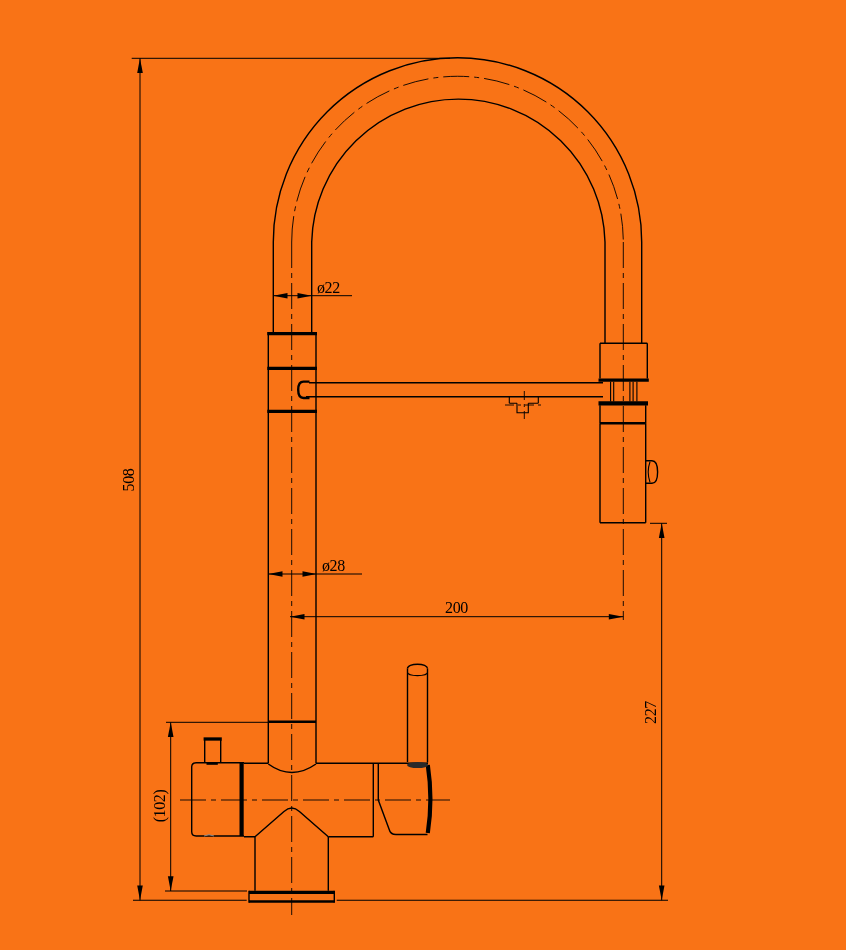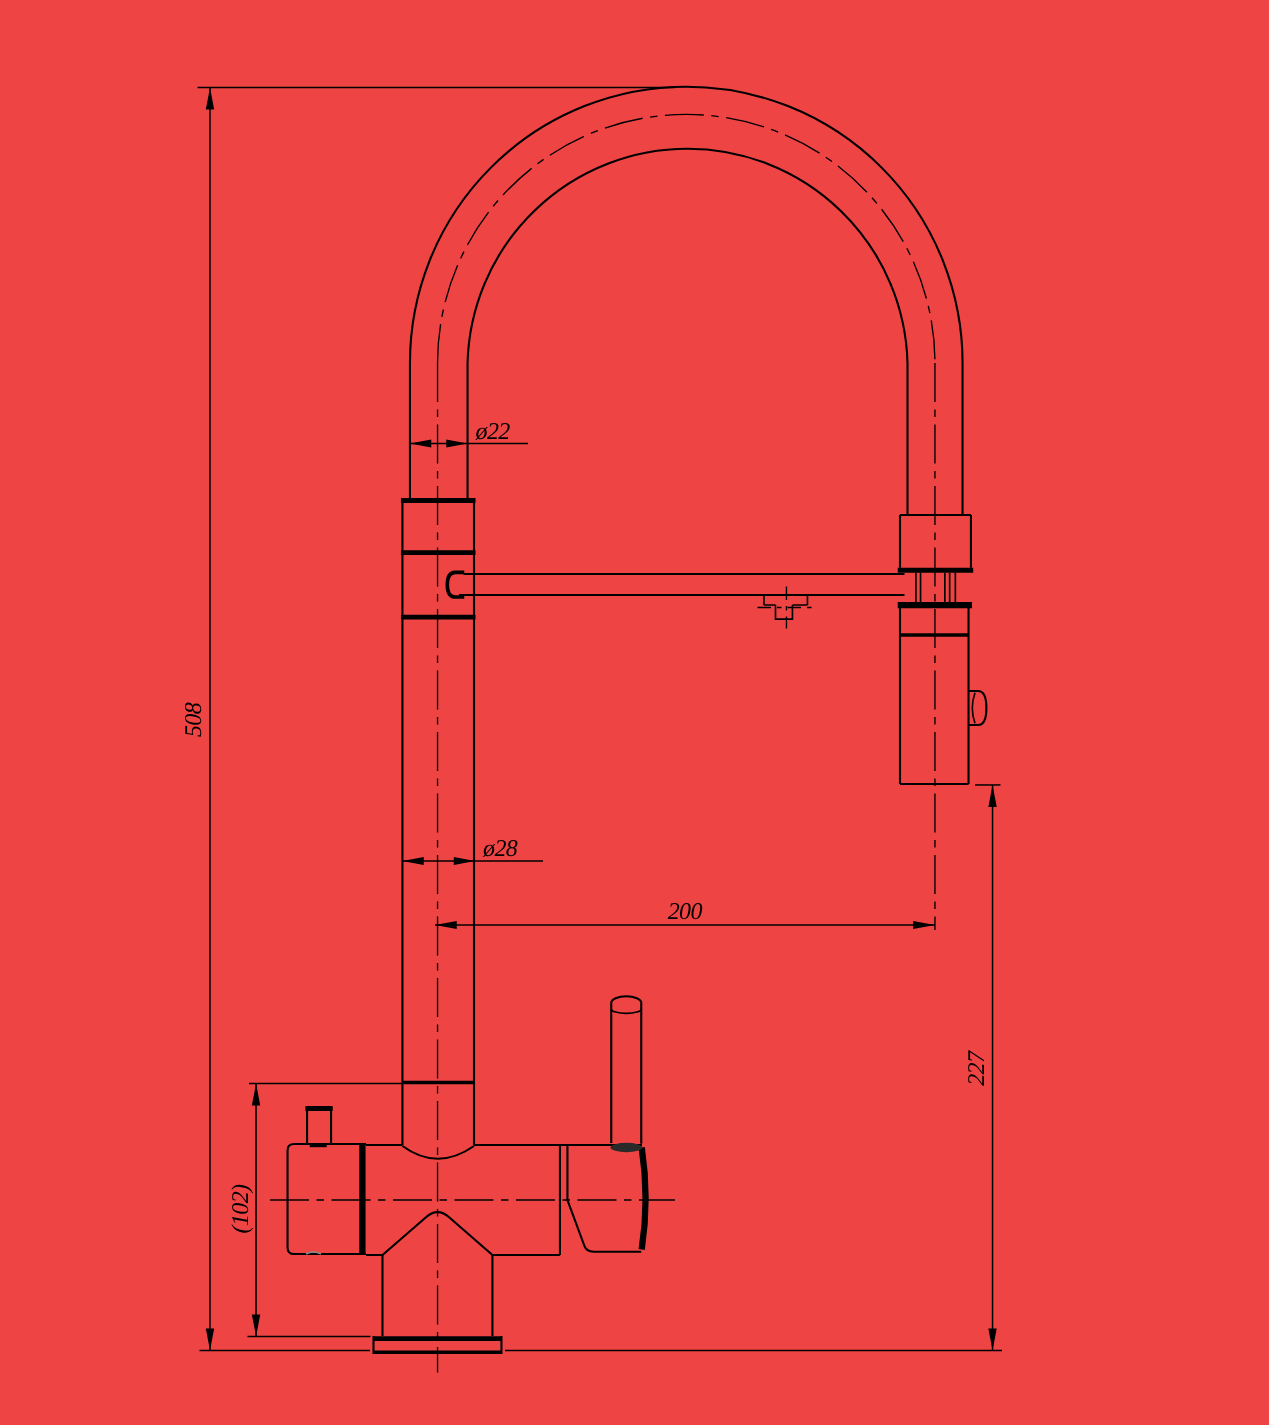--- a/index.html
+++ b/index.html
@@ -4,23 +4,22 @@
 <style>
   html, body {
     margin: 0;
     padding: 0;
     background: #ffffff;
   }
   .sheet {
     position: relative;
     width: 846px;
     height: 950px;
-    background: #ef4444;
+    background: #f97316;
     overflow: hidden;
-    font-style: italic;
   }
   svg { display: block; }
   .outline   { stroke: #000; stroke-width: 1.4; fill: none; }
   .thin      { stroke: #000; stroke-width: 1.1; fill: none; }
   .thick2    { stroke: #000; stroke-width: 2.4; fill: none; }
   .thick3    { stroke: #000; stroke-width: 3.3; fill: none; }
   .thick4    { stroke: #000; stroke-width: 4.2; fill: none; }
   .center    { stroke: #000; stroke-width: 0.9; fill: none; stroke-dasharray: 26 5 5 5; }
   .centersh  { stroke: #000; stroke-width: 0.9; fill: none; stroke-dasharray: 9 4 3 4; }
   .dim       { stroke: #000; stroke-width: 1; fill: none; }

